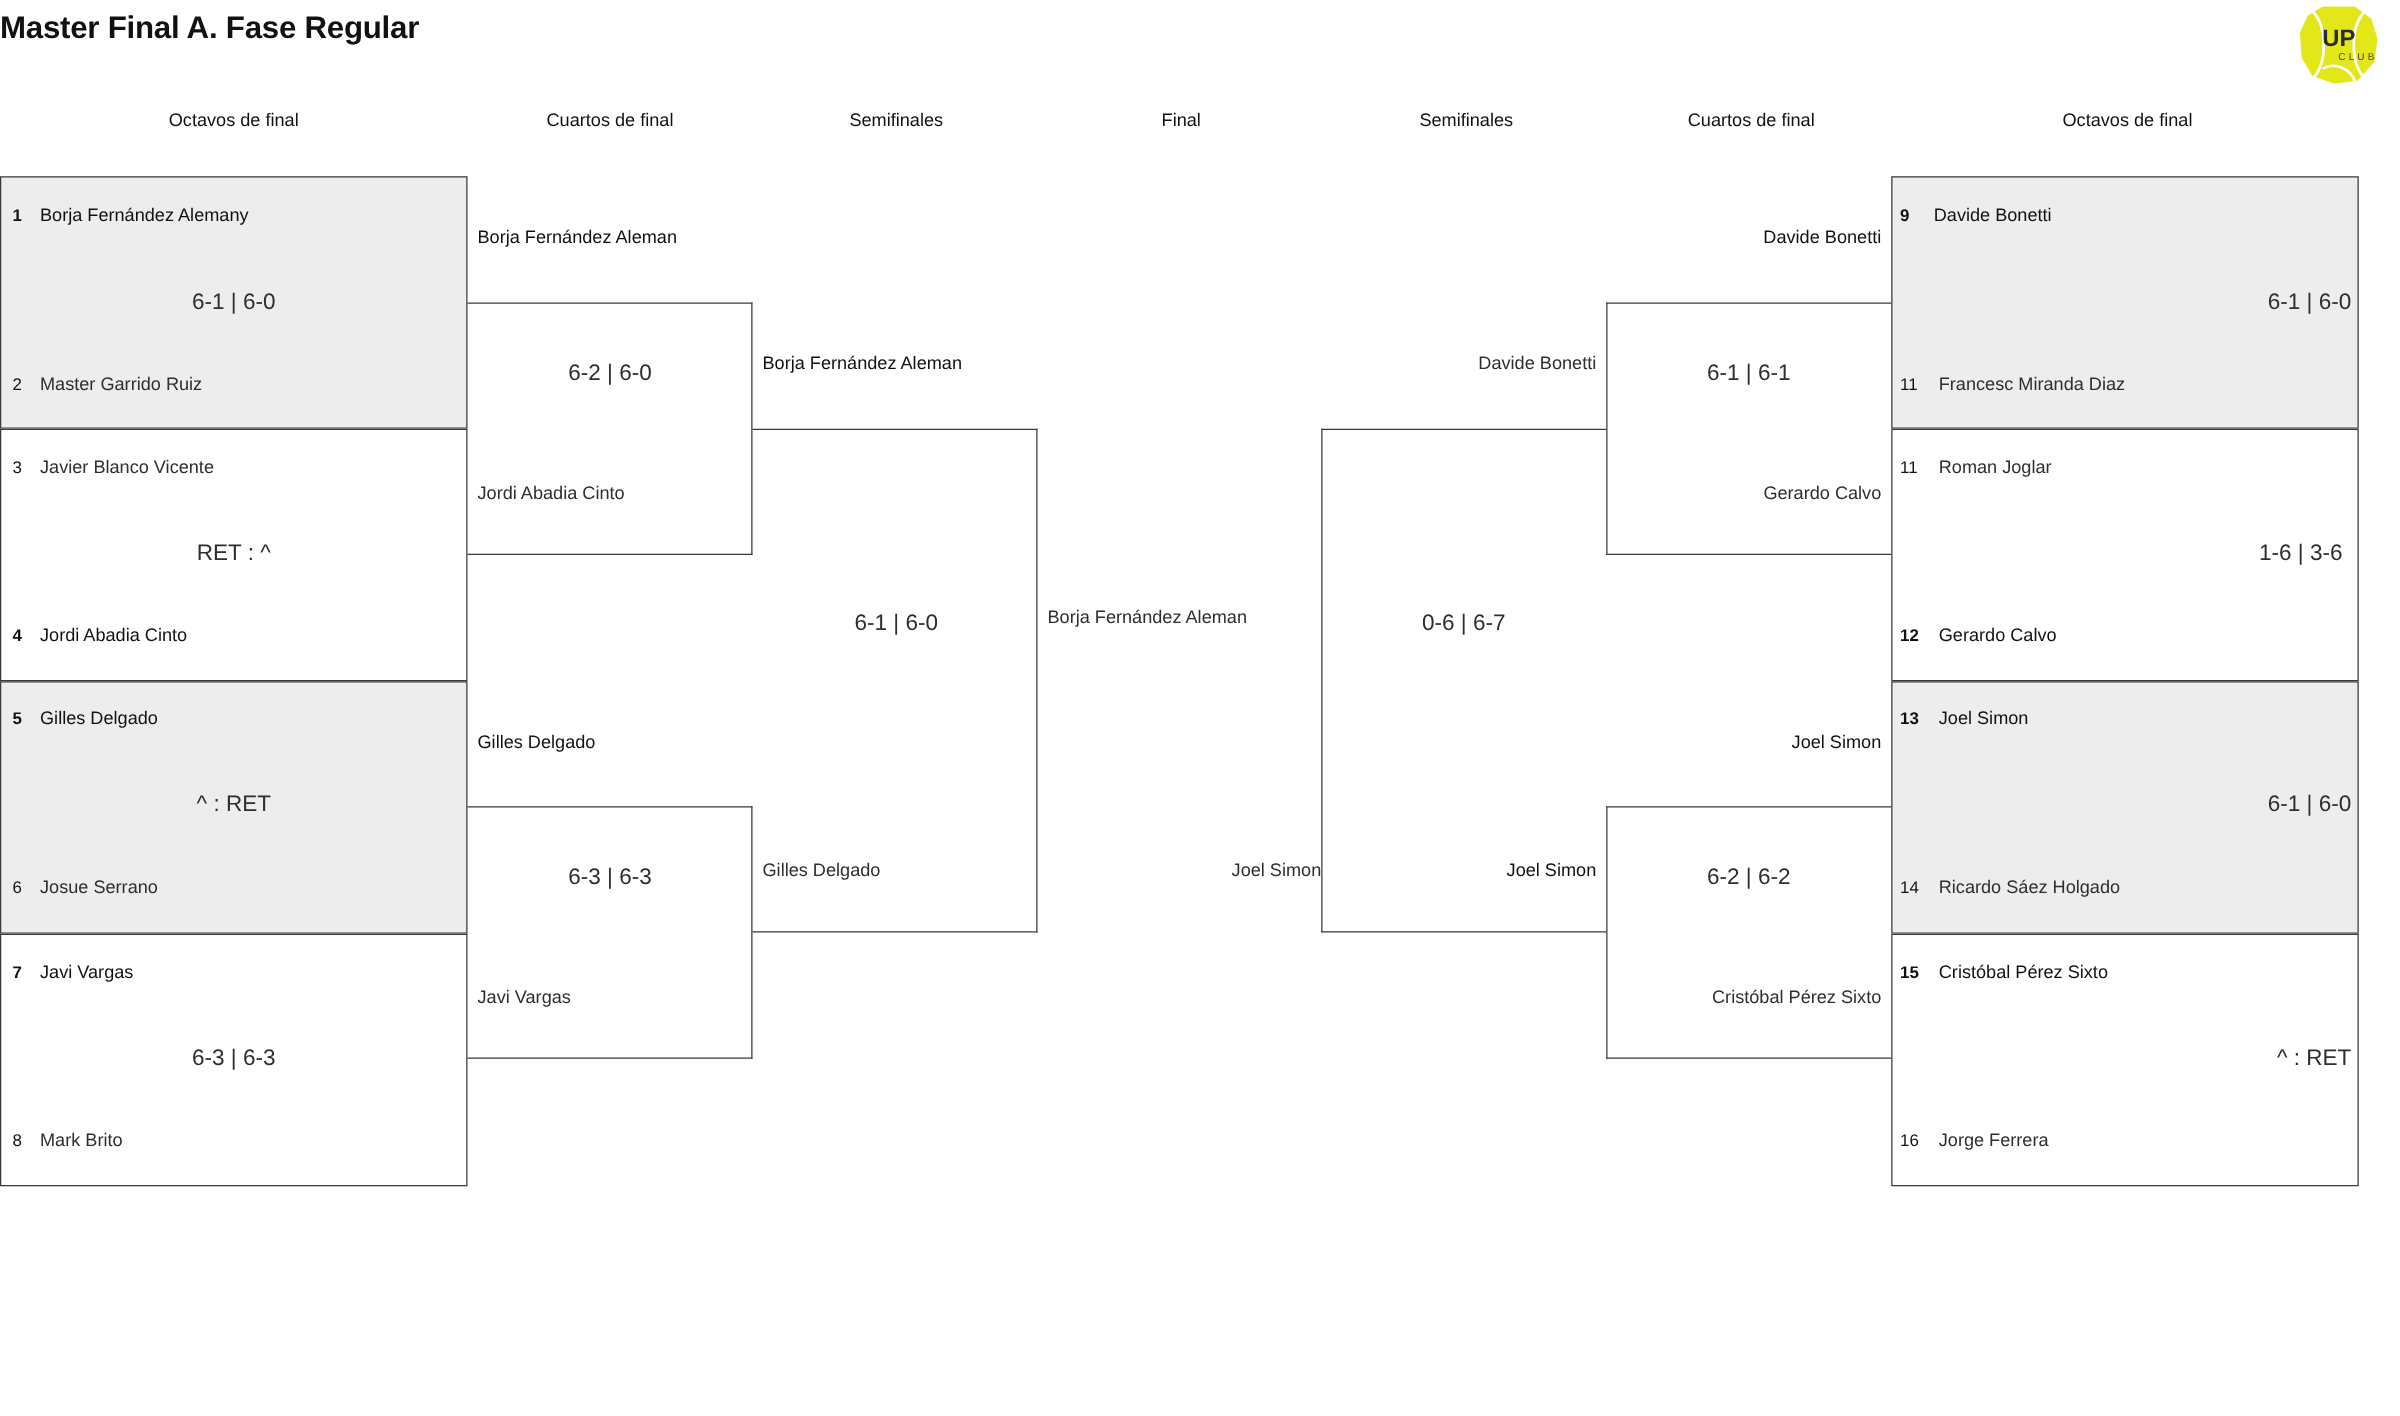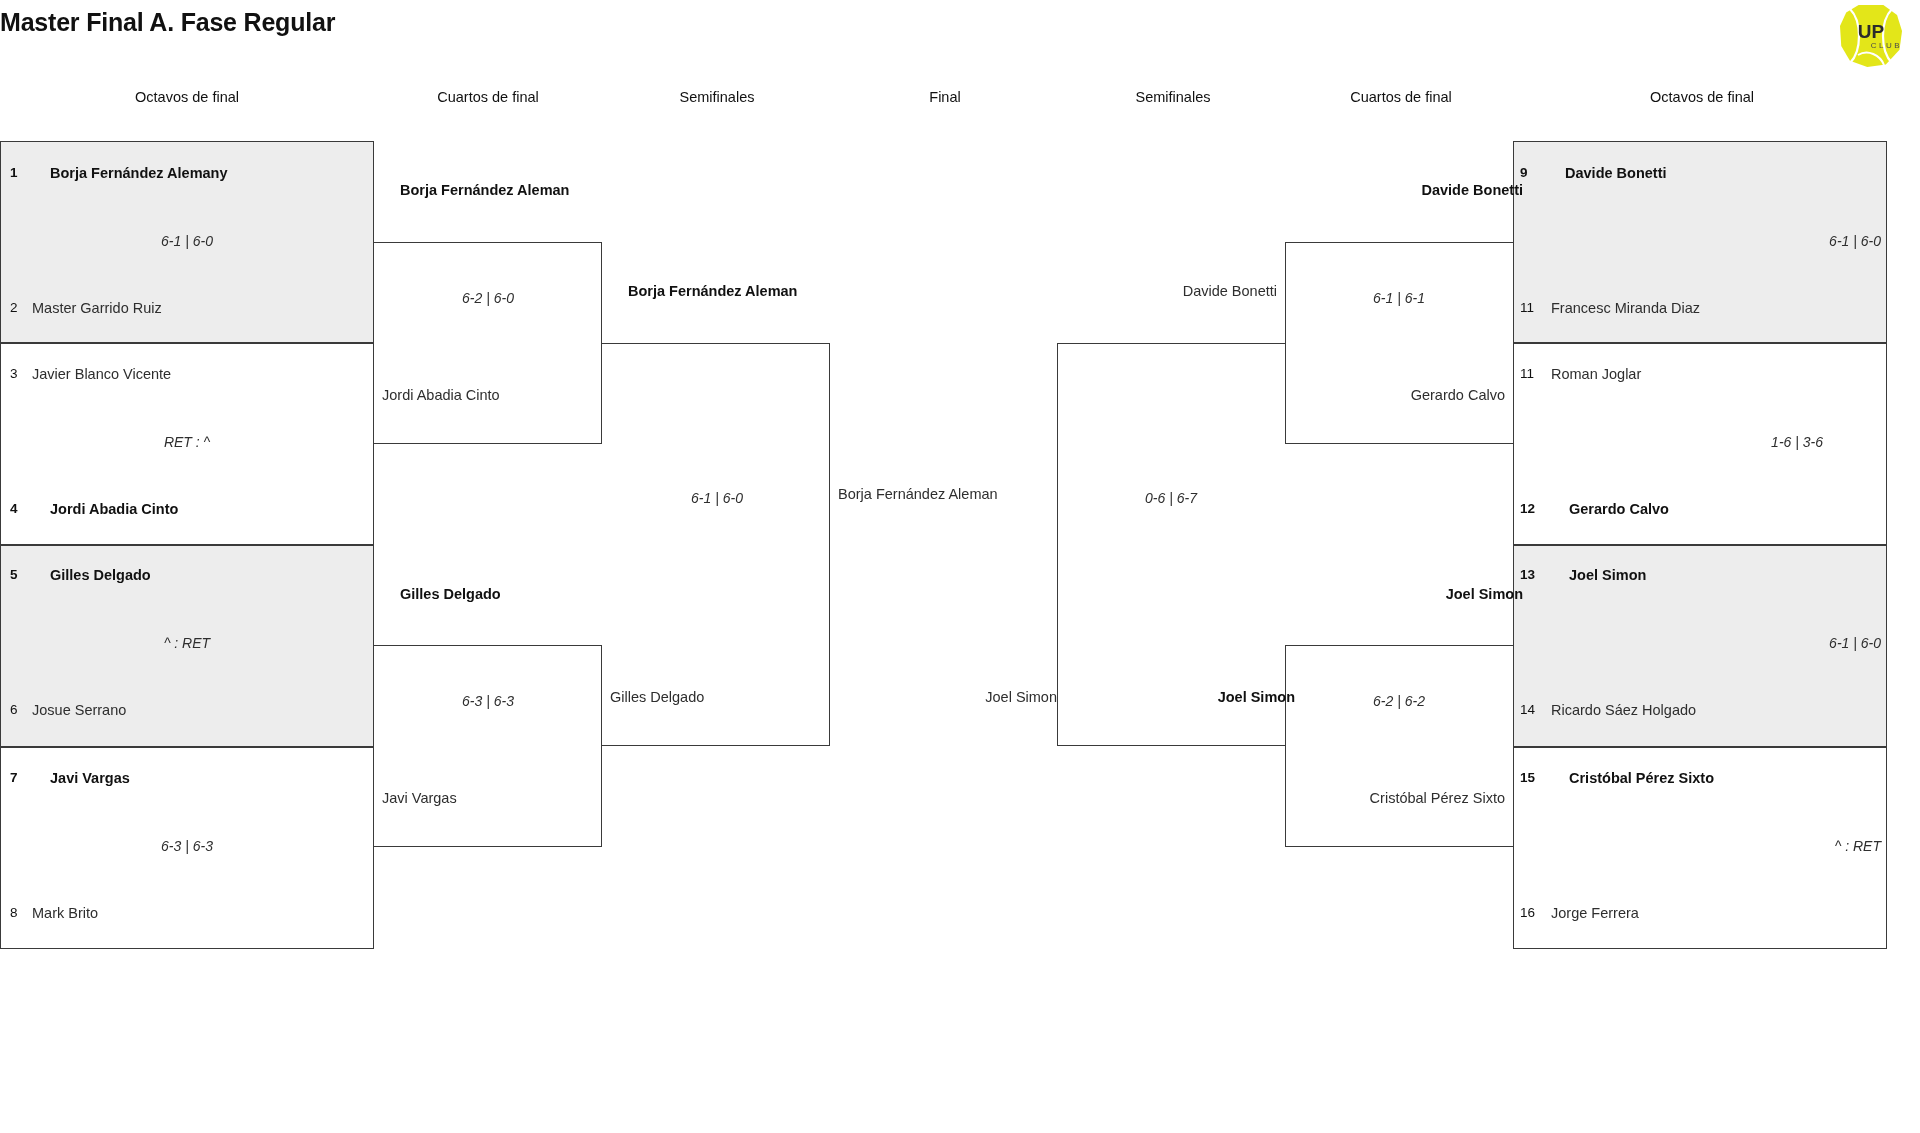--- a/index.html
+++ b/index.html
@@ -112,42 +112,41 @@
 
   
   .player {
     position: absolute;
     font-size: 14.5px;
     line-height: 18px;
     color: #111111;
     white-space: nowrap;
     overflow: hidden;
   }
-  .player.win  { font-weight: bold; margin-left: 18px; }
+  .player.win  { font-weight: normal; }
   .player.lose { font-weight: normal; color: #2e2e2e; }
   .player.ralign { text-align: right; }
 
   .seed-num {
     position: absolute;
     font-size: 13.5px;
     line-height: 18px;
     color: #111111;
     white-space: nowrap;
   }
   .seed-num.win  { font-weight: bold; }
   .seed-num.lose { font-weight: normal; }
 
   .score {
     position: absolute;
-    font-size: 14px;
+    font-size: 18px;
     line-height: 18px;
     color: #2e2e2e;
     white-space: nowrap;
     font-weight: normal;
-    font-style: italic;
   }
   .score.center { text-align: center; transform: translateX(-50%); }
   .score.ralign { text-align: right; }
 </style>
 </head>
 <body>
 
 <div id="stage">
 
   <div class="title-block">
@@ -222,21 +221,21 @@
   <div class="seed-box shaded" style="left:1513px; top:141px; width:374px; height:202px;"></div>
   <div class="seed-num win" style="left:1520px; top:164px; width:24px;">9</div>
   <div class="player win" style="left:1547px; top:164px; width:334px;">Davide Bonetti</div>
   <div class="score ralign" style="left:1581px; top:232px; width:300px;">6-1 | 6-0</div>
   <div class="seed-num lose" style="left:1520px; top:299px; width:24px;">11</div>
   <div class="player lose" style="left:1551px; top:299px; width:334px;">Francesc Miranda Diaz</div>
 
   <div class="seed-box" style="left:1513px; top:343px; width:374px; height:202px;"></div>
   <div class="seed-num lose" style="left:1520px; top:365px; width:24px;">11</div>
   <div class="player lose" style="left:1551px; top:365px; width:334px;">Roman Joglar</div>
-  <div class="score ralign" style="left:1523px; top:433px; width:300px;">1-6 | 3-6</div>
+  <div class="score ralign" style="left:1574px; top:433px; width:300px;">1-6 | 3-6</div>
   <div class="seed-num win" style="left:1520px; top:500px; width:24px;">12</div>
   <div class="player win" style="left:1551px; top:500px; width:334px;">Gerardo Calvo</div>
 
   <div class="seed-box shaded" style="left:1513px; top:545px; width:374px; height:202px;"></div>
   <div class="seed-num win" style="left:1520px; top:566px; width:24px;">13</div>
   <div class="player win" style="left:1551px; top:566px; width:334px;">Joel Simon</div>
   <div class="score ralign" style="left:1581px; top:634px; width:300px;">6-1 | 6-0</div>
   <div class="seed-num lose" style="left:1520px; top:701px; width:24px;">14</div>
   <div class="player lose" style="left:1551px; top:701px; width:334px;">Ricardo Sáez Holgado</div>
 

